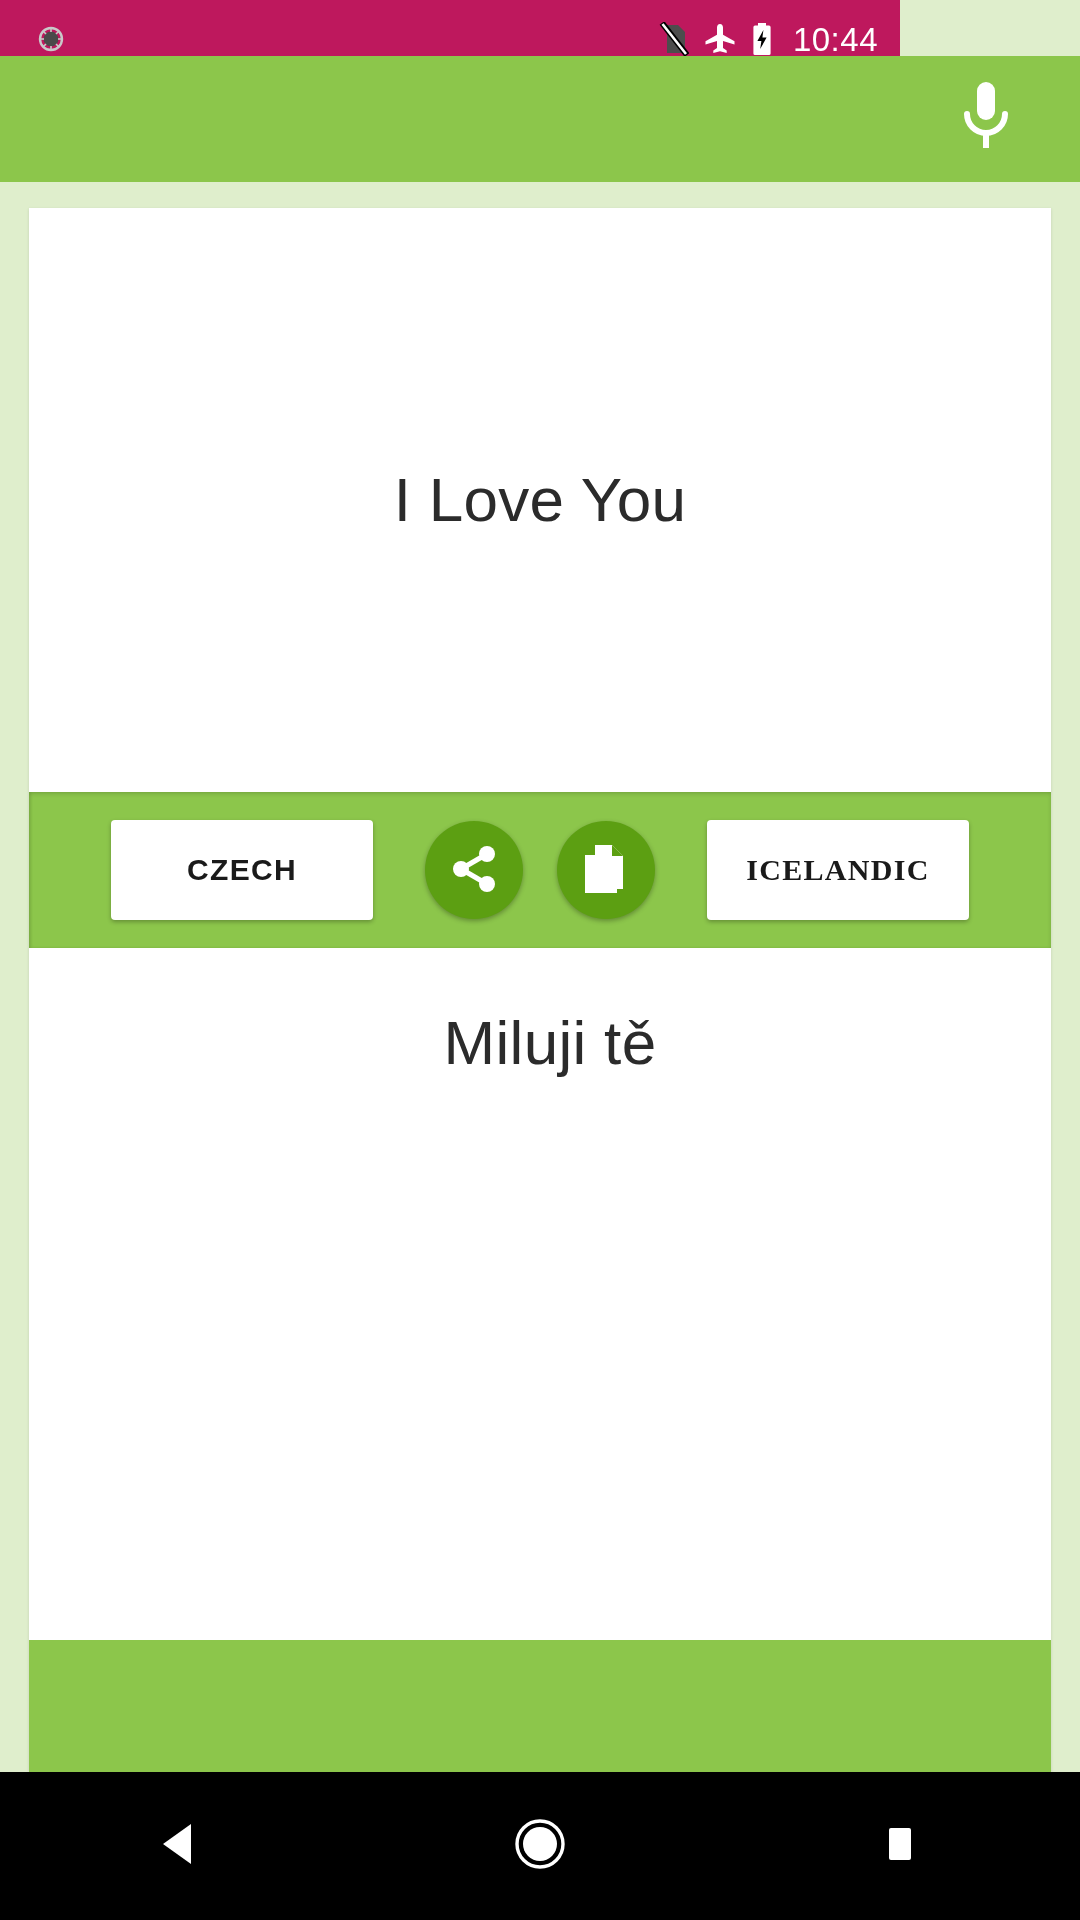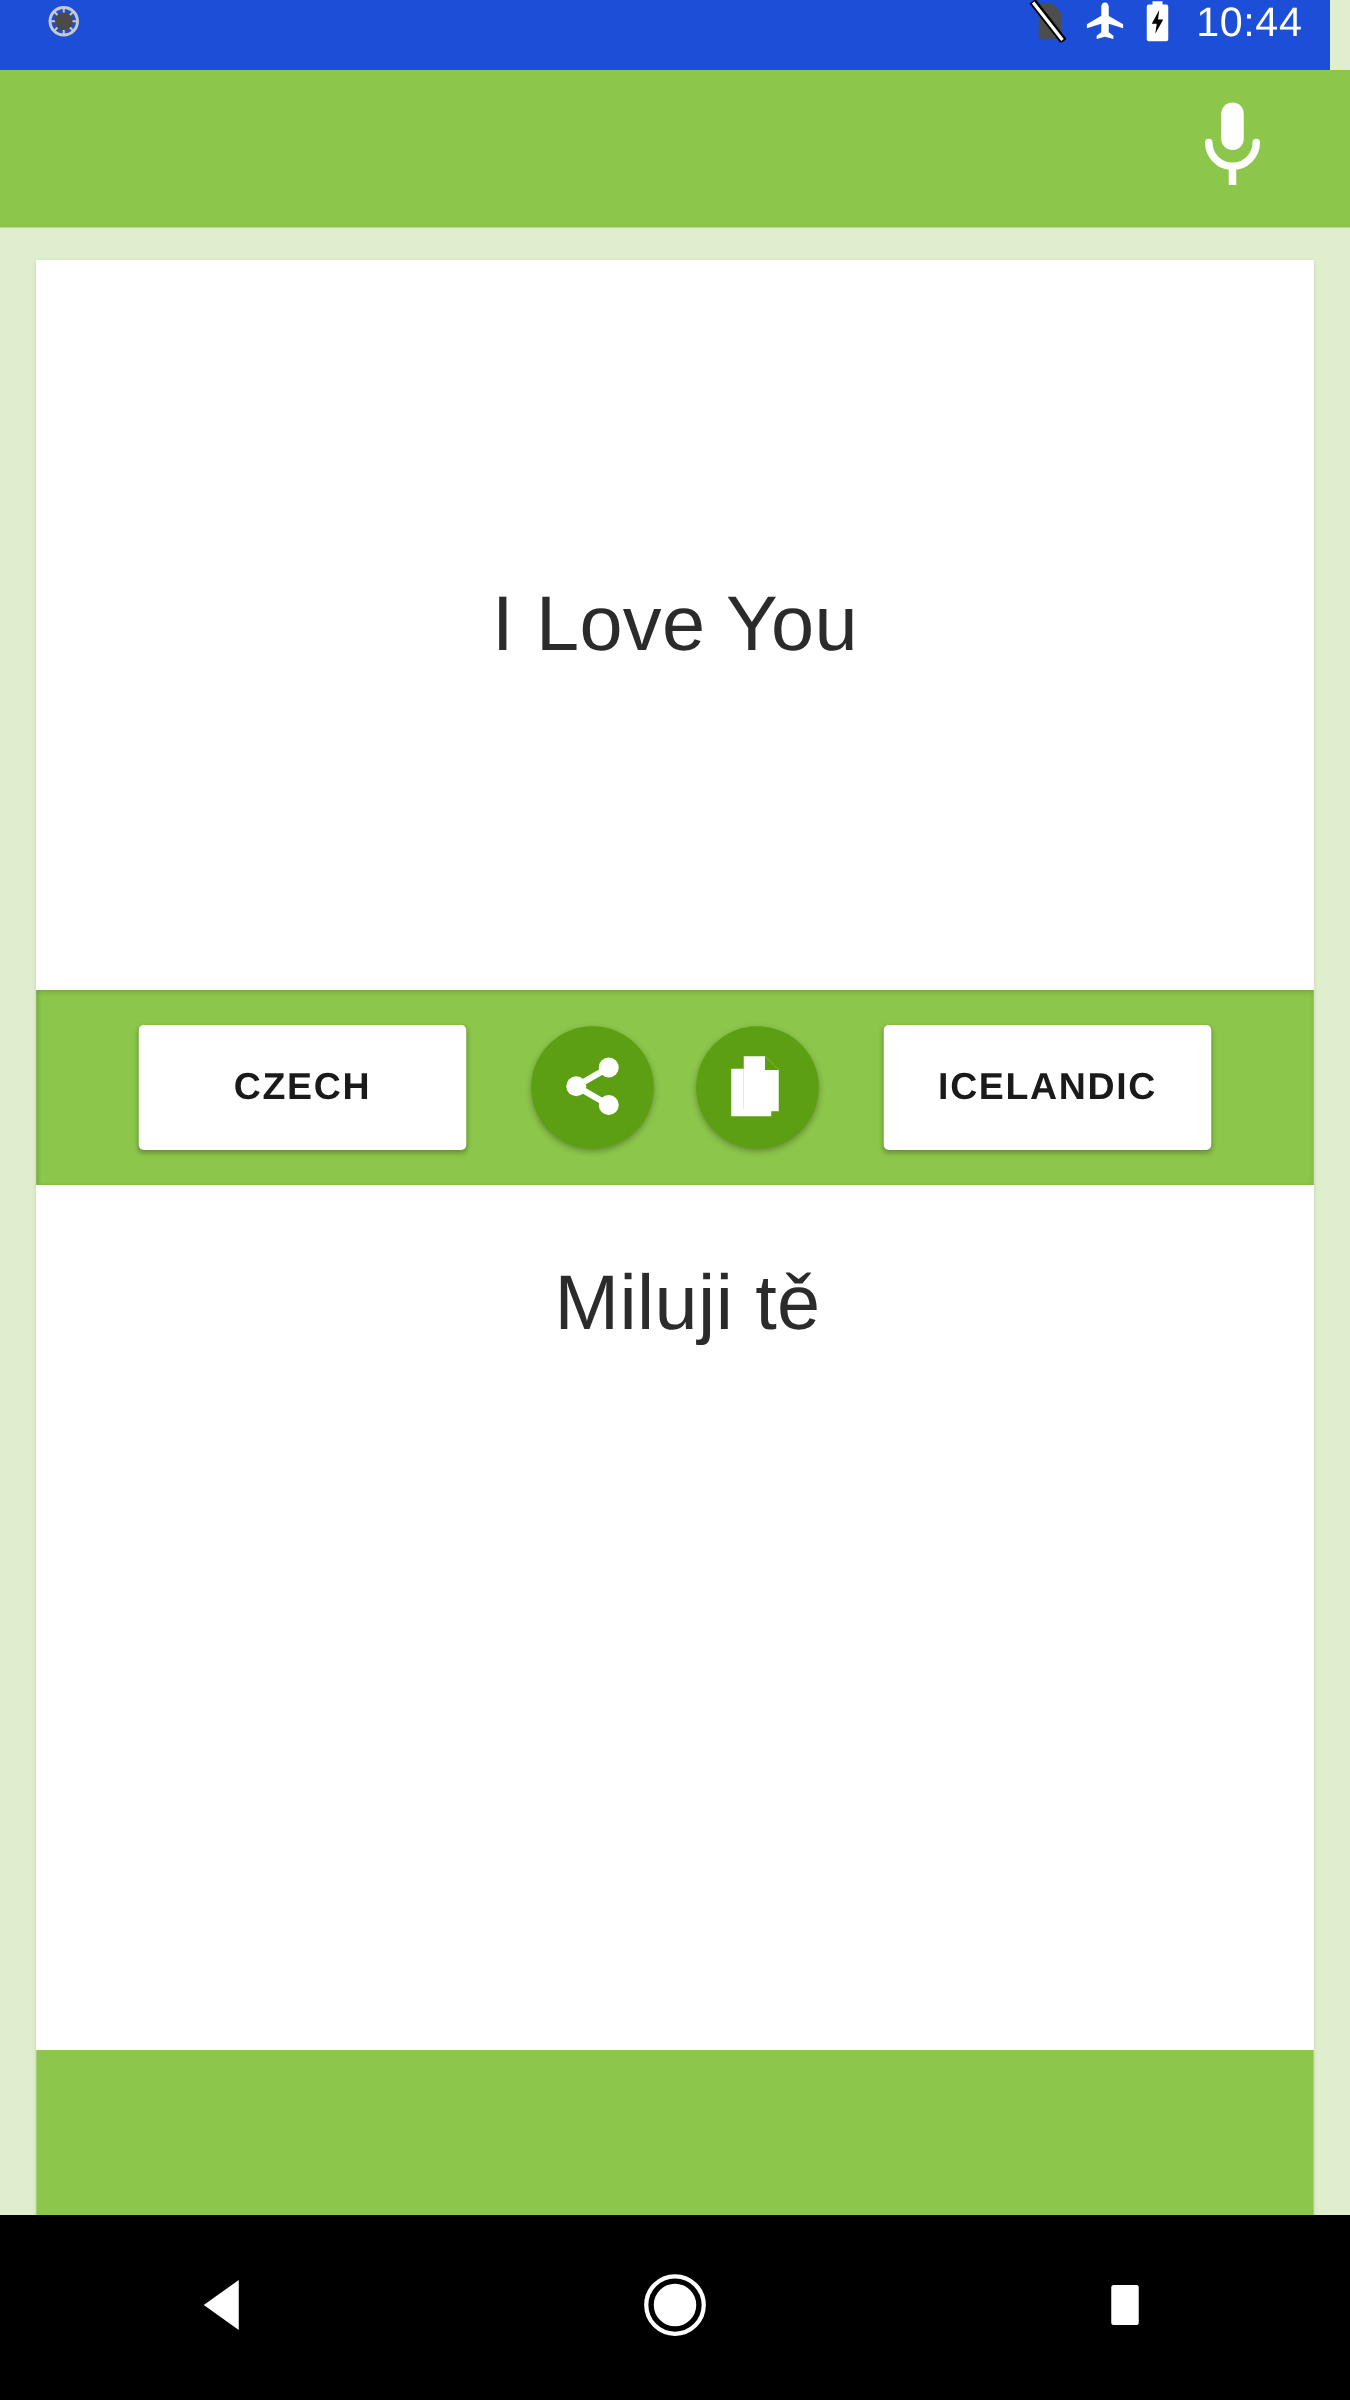--- a/index.html
+++ b/index.html
@@ -12,23 +12,23 @@
   #screen {
     position: relative;
     width: 1080px; height: 1920px;
     background: #dfeecc;
     overflow: hidden;
   }
 
   
   #status-bar {
     position: absolute; top: 0; left: 0;
-    width: 1064px; height: 56px;
-    background: #1d4ed8;
-    display: flex; align-items: flex-start;
+    width: 900px; height: 56px;
+    background: #be185d;
+    display: flex; align-items: flex-end;
     padding: 0 22px 0 34px;
   }
   .status-left { display: flex; align-items: center; flex: 0 0 auto; }
   .status-spacer { flex: 1 1 auto; }
   .status-right { display: flex; align-items: center; gap: 14px; }
   .app-notif-icon {
     width: 34px; height: 34px;
     display: flex; align-items: center; justify-content: center;
   }
   .sb-icon { display: flex; align-items: center; justify-content: center; }
@@ -98,21 +98,21 @@
     box-shadow: 0 2px 4px rgba(0,0,0,0.28);
     display: flex; align-items: center; justify-content: center;
     font-family: "Liberation Sans", sans-serif;
     font-size: 30px;
     font-weight: bold;
     color: #1a1a1a;
     letter-spacing: 1.3px;
     cursor: pointer;
   }
   #lang-source-button { margin-right: 36px; }
-  #lang-target-button { margin-left: 36px; }
+  #lang-target-button { margin-left: 36px; font-family: Liberation Serif, serif; }
   .circle-button {
     width: 98px; height: 98px;
     border-radius: 50%;
     background: #5c9f12;
     border: none;
     display: flex; align-items: center; justify-content: center;
     box-shadow: 0 2px 5px rgba(0,0,0,0.3);
     cursor: pointer;
   }
   #copy-button { margin-left: 18px; }

